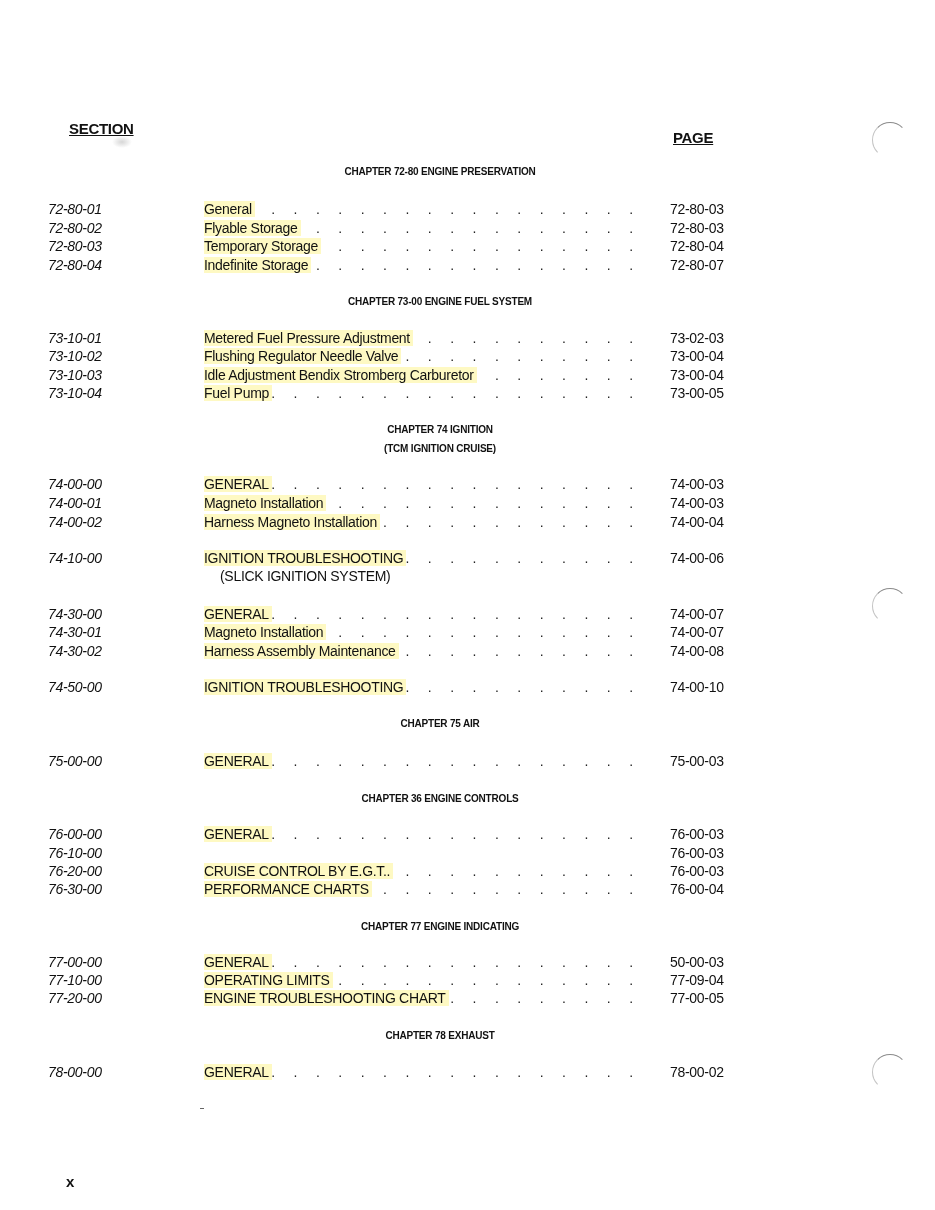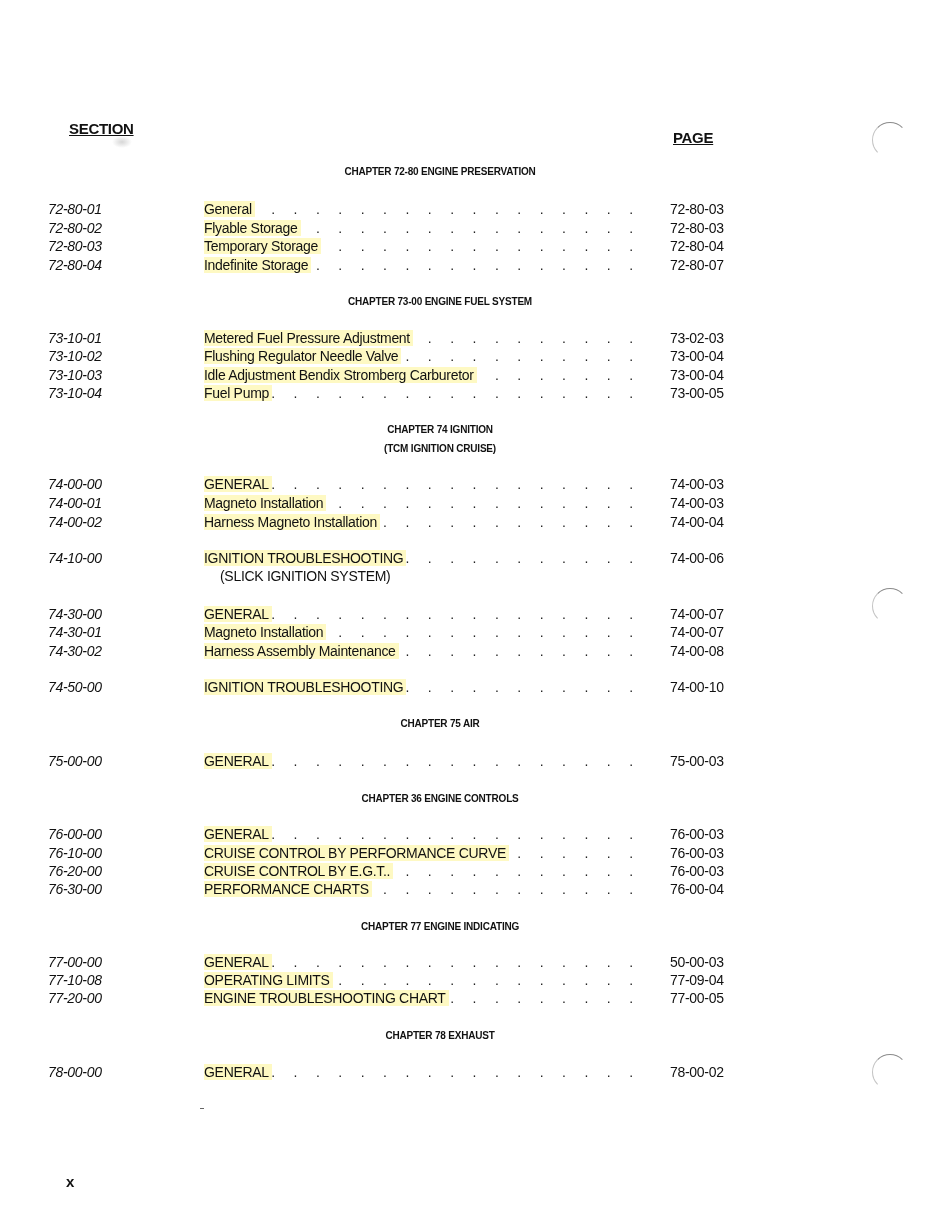--- a/index.html
+++ b/index.html
@@ -137,42 +137,42 @@
     </div>
 
   <div class="chapter" style="top:789px">CHAPTER 36 ENGINE CONTROLS</div>
   <div class="row" style="top:825px">
       <span class="code">76-00-00</span>
       <span class="title-wrap"><span class="dots">. . . . . . . . . . . . . . . . . . . . . . . . . . . . . . . . . . . . . . . . . . . . . . . . . . . . . . . . .</span><span class="title">GENERAL</span></span>
       <span class="pg">76-00-03</span>
     </div>
   <div class="row" style="top:844px">
       <span class="code">76-10-00</span>
-      <span class="title-wrap"><span class="dots">. . . . . . . . . . . . . . . . . . . . . . . . . . . . . . . . . . . . . . . . . . . . . . . . . . . . . . . . .</span><span class="title">CRUISE CONTROL BY PERFORMANCE CURVE</span></span>
+      <span class="title-wrap"><span class="dots">. . . . . . . . . . . . . . . . . . . . . . . . . . . . . . . . . . . . . . . . . . . . . . . . . . . . . . . . .</span></span>
       <span class="pg">76-00-03</span>
     </div>
   <div class="row" style="top:862px">
       <span class="code">76-20-00</span>
       <span class="title-wrap"><span class="dots">. . . . . . . . . . . . . . . . . . . . . . . . . . . . . . . . . . . . . . . . . . . . . . . . . . . . . . . . .</span><span class="title">CRUISE CONTROL BY E.G.T..</span></span>
       <span class="pg">76-00-03</span>
     </div>
   <div class="row" style="top:880px">
       <span class="code">76-30-00</span>
       <span class="title-wrap"><span class="dots">. . . . . . . . . . . . . . . . . . . . . . . . . . . . . . . . . . . . . . . . . . . . . . . . . . . . . . . . .</span><span class="title">PERFORMANCE CHARTS</span></span>
       <span class="pg">76-00-04</span>
     </div>
 
   <div class="chapter" style="top:917px">CHAPTER 77 ENGINE INDICATING</div>
   <div class="row" style="top:953px">
       <span class="code">77-00-00</span>
       <span class="title-wrap"><span class="dots">. . . . . . . . . . . . . . . . . . . . . . . . . . . . . . . . . . . . . . . . . . . . . . . . . . . . . . . . .</span><span class="title">GENERAL</span></span>
       <span class="pg">50-00-03</span>
     </div>
   <div class="row" style="top:971px">
-      <span class="code">77-10-08</span>
+      <span class="code">77-10-00</span>
       <span class="title-wrap"><span class="dots">. . . . . . . . . . . . . . . . . . . . . . . . . . . . . . . . . . . . . . . . . . . . . . . . . . . . . . . . .</span><span class="title">OPERATING LIMITS</span></span>
       <span class="pg">77-09-04</span>
     </div>
   <div class="row" style="top:989px">
       <span class="code">77-20-00</span>
       <span class="title-wrap"><span class="dots">. . . . . . . . . . . . . . . . . . . . . . . . . . . . . . . . . . . . . . . . . . . . . . . . . . . . . . . . .</span><span class="title">ENGINE TROUBLESHOOTING CHART</span></span>
       <span class="pg">77-00-05</span>
     </div>
 
   <div class="chapter" style="top:1026px">CHAPTER 78 EXHAUST</div>

